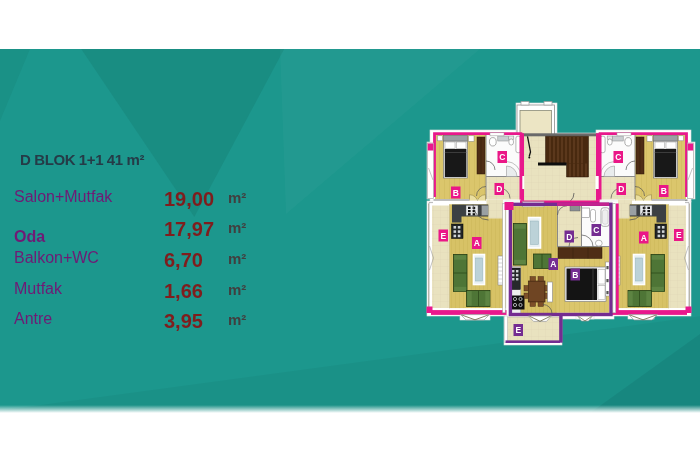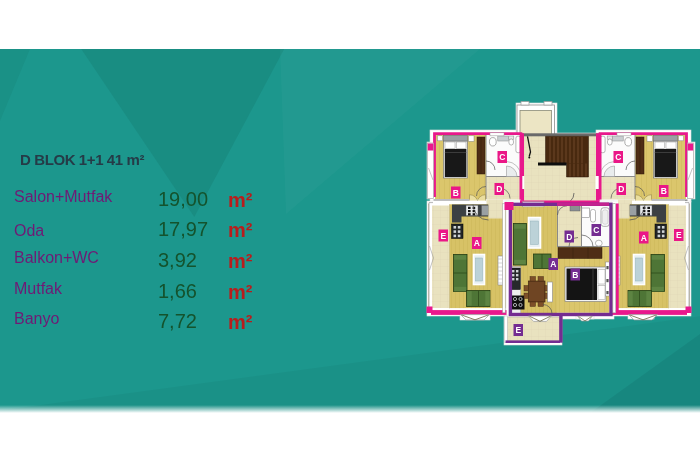--- a/index.html
+++ b/index.html
@@ -1,22 +1,22 @@
 <!DOCTYPE html>
 <html><head>
 <meta charset="utf-8">
 <style>
 html,body{margin:0;padding:0;width:700px;height:466px;background:#ffffff;overflow:hidden;}
 body{font-family:"Liberation Sans",sans-serif;position:relative;}
 .bg{position:absolute;left:0;top:49px;width:700px;height:364px;background:#1c978d;overflow:hidden;}
 .facet{position:absolute;}
 .title{position:absolute;left:20px;top:151px;font-size:15px;letter-spacing:-0.4px;font-weight:bold;color:#253b47;text-align:center;}
 .nm{position:absolute;left:14px;font-size:16px;color:#701a75;}
-.val{position:absolute;left:158px;font-size:20px;color:#14532d;}
-.un{position:absolute;left:228px;font-size:20px;font-weight:bold;color:#b91c1c;}
+.val{position:absolute;left:164px;font-size:20px;color:#7f1d1d;font-weight:bold;}
+.un{position:absolute;left:228px;font-size:15px;font-weight:bold;color:#404040;}
 </style>
 </head>
 <body>
 
 <div class="bg">
 
 <div class="facet" style="left:0;top:0;width:290px;height:168px;background:rgba(0,30,28,0.085);clip-path:polygon(28% 0,98% 0,67% 100%)"></div>
 
 <div class="facet" style="left:0;top:0;width:200px;height:240px;background:rgba(0,30,28,0.05);clip-path:polygon(0 0,15% 0,0 30%)"></div>
 
@@ -28,34 +28,34 @@
 
 <div class="facet" style="left:0;top:356px;width:700px;height:8px;background:linear-gradient(to bottom,rgba(255,255,255,0),rgba(255,255,255,1))"></div>
 </div>
 
 <div class="title">D BLOK 1+1 41 m²</div>
 
 <div class="nm" style="top:187.5px;">Salon+Mutfak</div>
 <div class="val" style="top:187.5px;">19,00</div>
 <div class="un" style="top:188.5px;">m²</div>
 
-<div class="nm" style="top:222px;">Oda</div>
+<div class="nm" style="top:228px;font-weight:bold;">Oda</div>
 <div class="val" style="top:218px;">17,97</div>
 <div class="un" style="top:219px;">m²</div>
 
 <div class="nm" style="top:249px;">Balkon+WC</div>
-<div class="val" style="top:249px;">3,92</div>
+<div class="val" style="top:249px;">6,70</div>
 <div class="un" style="top:250px;">m²</div>
 
 <div class="nm" style="top:279.5px;">Mutfak</div>
 <div class="val" style="top:279.5px;">1,66</div>
 <div class="un" style="top:280.5px;">m²</div>
 
-<div class="nm" style="top:310px;">Banyo</div>
-<div class="val" style="top:310px;">7,72</div>
+<div class="nm" style="top:310px;">Antre</div>
+<div class="val" style="top:310px;">3,95</div>
 <div class="un" style="top:311px;">m²</div>
 
 <svg id="plan" style="position:absolute;left:424px;top:94px" width="276" height="260" viewBox="424 94 276 260">
 <defs>
 <pattern id="wd" width="4" height="40" patternUnits="userSpaceOnUse">
         <rect width="4" height="40" fill="#d7c266"></rect>
         <rect x="3.4" width="0.6" height="40" fill="#cdb85a"></rect>
       </pattern>
 <pattern id="wd2" width="5" height="40" patternUnits="userSpaceOnUse">
         <rect width="5" height="40" fill="#dbc66c"></rect>

